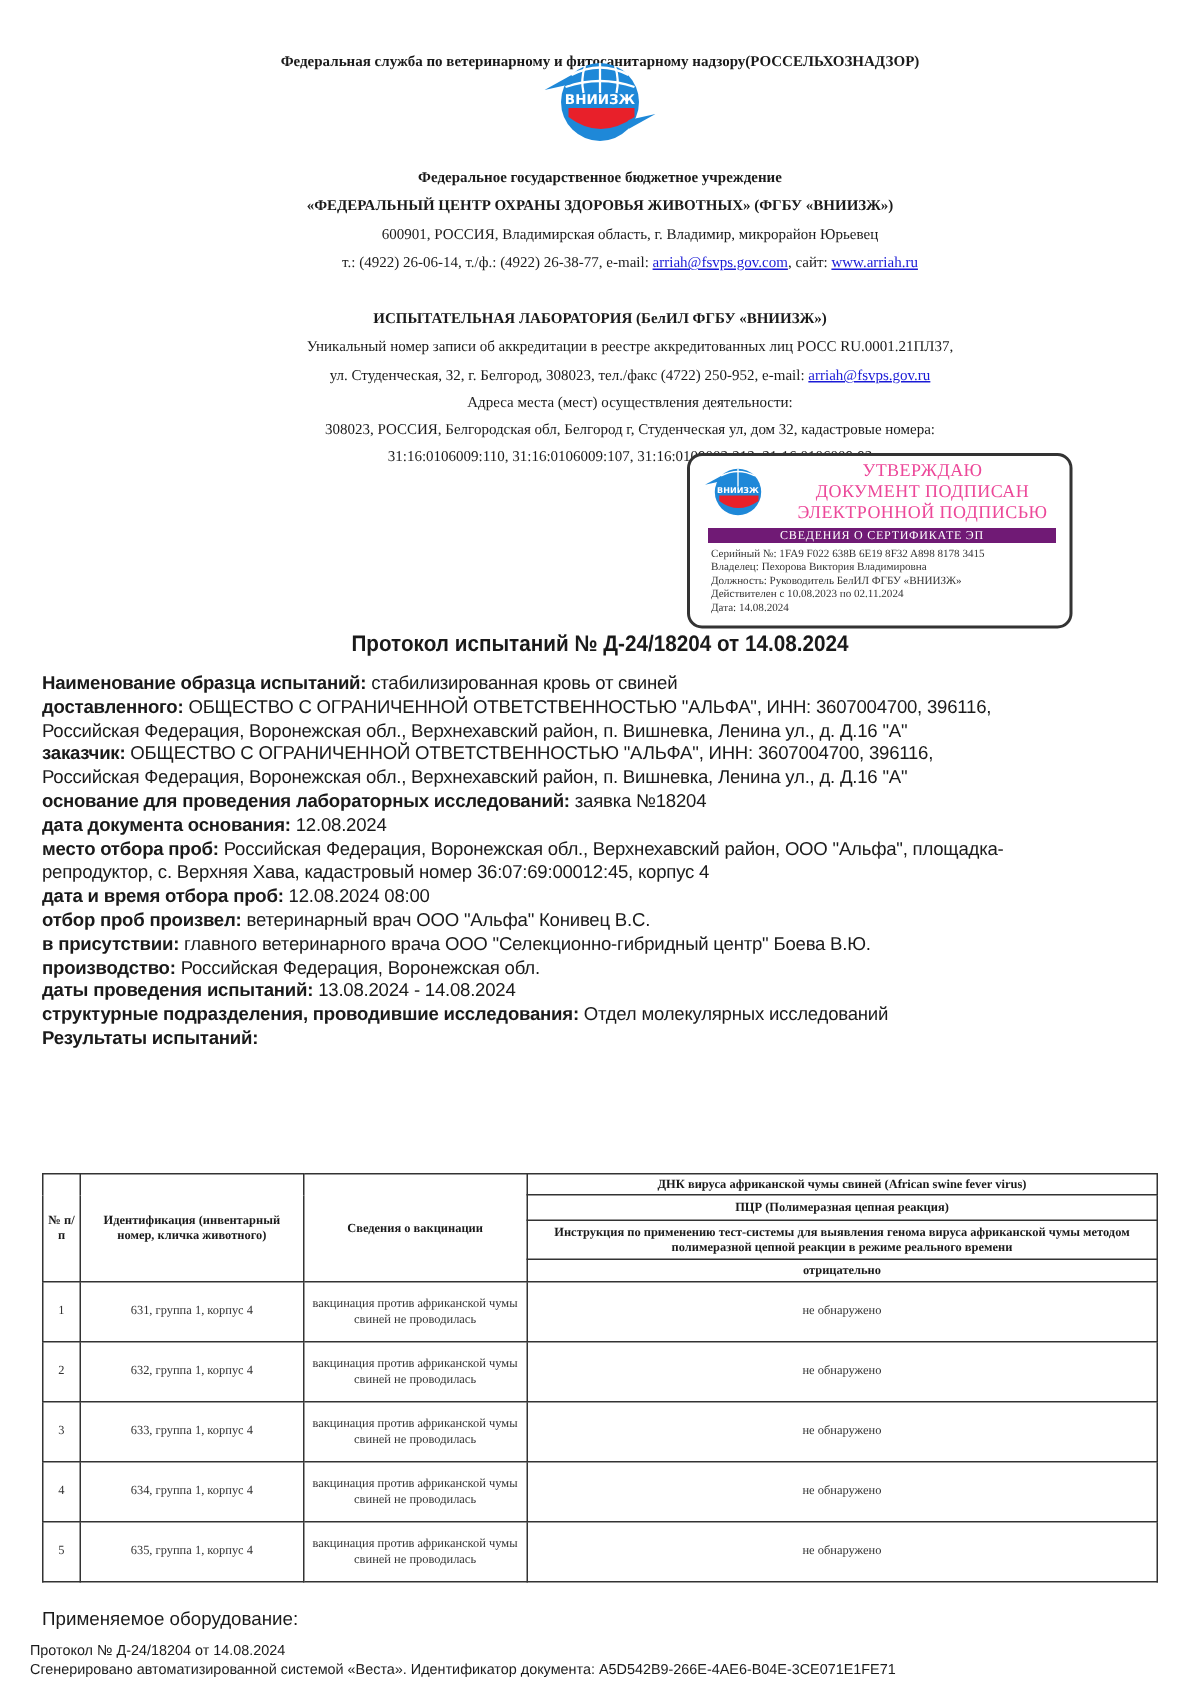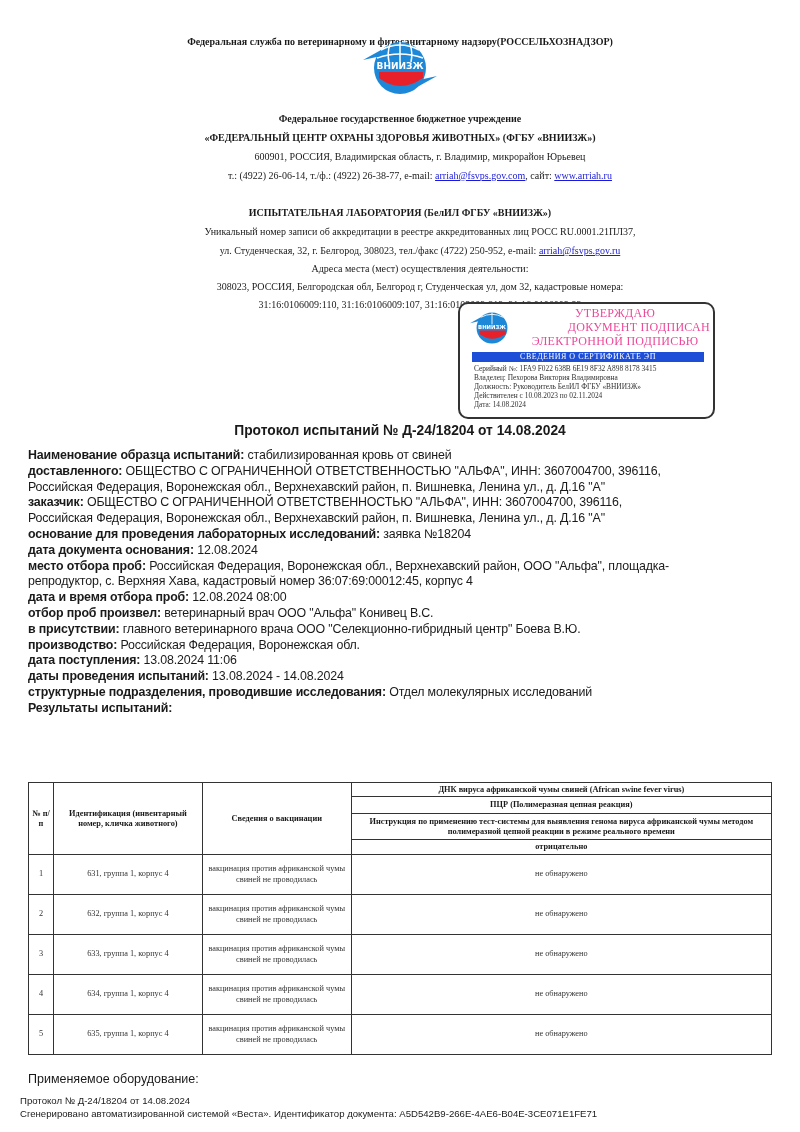--- a/index.html
+++ b/index.html
@@ -6,21 +6,21 @@
   body { width:800px; height:1132px; position:relative; overflow:hidden; color:#1a1a1a; font-family:"Liberation Serif", serif; }
   .abs { position:absolute; }
   .center { text-align:center; left:0; width:800px;margin-top:12px; }
   .hdr-bold { font-weight:bold; font-size:10px; }
   .hdr-reg { font-size:10px;padding-left:20px; }
   a.lnk { color:#1a1ad6; text-decoration:underline; }
   .logo { position:absolute; }
   
   .stamp { position:absolute; left:458px; top:302px; width:253px; height:113px; border:2px solid #333; border-radius:10px; background:#fff; }
   .stamp-title { position:absolute; left:60px; width:190px; text-align:center; font-size:12px; line-height:13px; letter-spacing:0.3px; color:#ec4899; font-family:"Liberation Serif", serif; }
-  .stamp-bar { position:absolute; left:12px; top:48px; width:232px; height:10px; background:#1d4ed8; color:#fff; font-size:8px; line-height:10px; text-align:center; letter-spacing:0.5px; }
+  .stamp-bar { position:absolute; left:12px; top:48px; width:232px; height:10px; background:#701a75; color:#fff; font-size:8px; line-height:10px; text-align:center; letter-spacing:0.5px; }
   .stamp-line { position:absolute; left:14px; font-size:7.4px; line-height:8.8px; color:#333; white-space:nowrap; }
   .title { position:absolute; left:0; width:800px; top:421px; text-align:center; font-size:15px; font-weight:bold; font-family:"Liberation Sans", sans-serif; transform:scaleX(0.92); }
   .info { position:absolute; left:28px; top:448px; width:760px; font-family:"Liberation Sans", sans-serif; font-size:12.4px; line-height:15.8px; letter-spacing:-0.15px; }
   .info .row { white-space:nowrap; }
   .info b { font-weight:bold; }
   
   table.res { position:absolute; left:28px; top:782px; width:744px; border-collapse:collapse; font-family:"Liberation Serif", serif; }
   table.res td { border:1.3px solid #333; text-align:center; vertical-align:middle; padding:0 2px; }
   table.res td.h { font-weight:bold; font-size:8.3px; line-height:10px; }
   table.res td.c { font-size:8.3px; line-height:10.6px; color:#333; }
@@ -64,21 +64,21 @@
 <div class="stamp">
   <svg style="position:absolute; left:10px; top:6px;" width="44" height="36" viewBox="0 0 74 60">
     <circle cx="37" cy="30" r="26" fill="#1e88d8"></circle>
     <path d="M18 12 Q37 2 56 12" stroke="#fff" stroke-width="1.5" fill="none"></path>
     <path d="M37 4 L37 24" stroke="#fff" stroke-width="1.5"></path>
     <path d="M16 40 Q37 56 60 40 L60 34 L16 34 Z" fill="#e8202a"></path>
     <path d="M0 22 L18 12 L18 18 Z" fill="#1e88d8"></path>
     <text x="37" y="31" text-anchor="middle" font-family="DejaVu Sans, sans-serif" font-weight="bold" font-size="9" fill="#fff">ВНИИЗЖ</text>
   </svg>
   <div class="stamp-title" style="top:3px;">УТВЕРЖДАЮ</div>
-  <div class="stamp-title" style="top:17px;text-align:right;">ДОКУМЕНТ ПОДПИСАН</div>
+  <div class="stamp-title" style="top:17px;">ДОКУМЕНТ ПОДПИСАН</div>
   <div class="stamp-title" style="top:31px;">ЭЛЕКТРОННОЙ ПОДПИСЬЮ</div>
   <div class="stamp-bar">СВЕДЕНИЯ О СЕРТИФИКАТЕ ЭП</div>
   <div class="stamp-line" style="top:61px;text-align:right;">Серийный №: 1FA9 F022 638B 6E19 8F32 A898 8178 3415</div>
   <div class="stamp-line" style="top:70px;">Владелец: Пехорова Виктория Владимировна</div>
   <div class="stamp-line" style="top:79px;">Должность: Руководитель БелИЛ ФГБУ «ВНИИЗЖ»</div>
   <div class="stamp-line" style="top:88px;">Действителен с 10.08.2023 по 02.11.2024</div>
   <div class="stamp-line" style="top:97px;">Дата: 14.08.2024</div>
 </div>
 
 <div class="title">Протокол испытаний № Д-24/18204 от 14.08.2024</div>
@@ -90,21 +90,20 @@
   <div class="row"><b>заказчик:</b><span> ОБЩЕСТВО С ОГРАНИЧЕННОЙ ОТВЕТСТВЕННОСТЬЮ "АЛЬФА", ИНН: 3607004700, 396116,</span></div>
   <div class="row"><span>Российская Федерация, Воронежская обл., Верхнехавский район, п. Вишневка, Ленина ул., д. Д.16 "А"</span></div>
   <div class="row"><b>основание для проведения лабораторных исследований:</b><span> заявка №18204</span></div>
   <div class="row"><b>дата документа основания:</b><span> 12.08.2024</span></div>
   <div class="row"><b>место отбора проб:</b><span> Российская Федерация, Воронежская обл., Верхнехавский район, ООО "Альфа", площадка-</span></div>
   <div class="row"><span>репродуктор, с. Верхняя Хава, кадастровый номер 36:07:69:00012:45, корпус 4</span></div>
   <div class="row"><b>дата и время отбора проб:</b><span> 12.08.2024 08:00</span></div>
   <div class="row"><b>отбор проб произвел:</b><span> ветеринарный врач ООО "Альфа" Конивец В.С.</span></div>
   <div class="row"><b>в присутствии:</b><span> главного ветеринарного врача ООО "Селекционно-гибридный центр" Боева В.Ю.</span></div>
   <div class="row"><b>производство:</b><span> Российская Федерация, Воронежская обл.</span></div>
-  <div class="row"><b>дата поступления:</b><span> 13.08.2024 11:06</span></div>
   <div class="row"><b>даты проведения испытаний:</b><span> 13.08.2024 - 14.08.2024</span></div>
   <div class="row"><b>структурные подразделения, проводившие исследования:</b><span> Отдел молекулярных исследований</span></div>
   <div class="row"><b>Результаты испытаний:</b></div>
 </div>
 
 <table class="res">
   <colgroup>
     <col style="width:25px">
       <col style="width:149px">
       <col style="width:149px">

